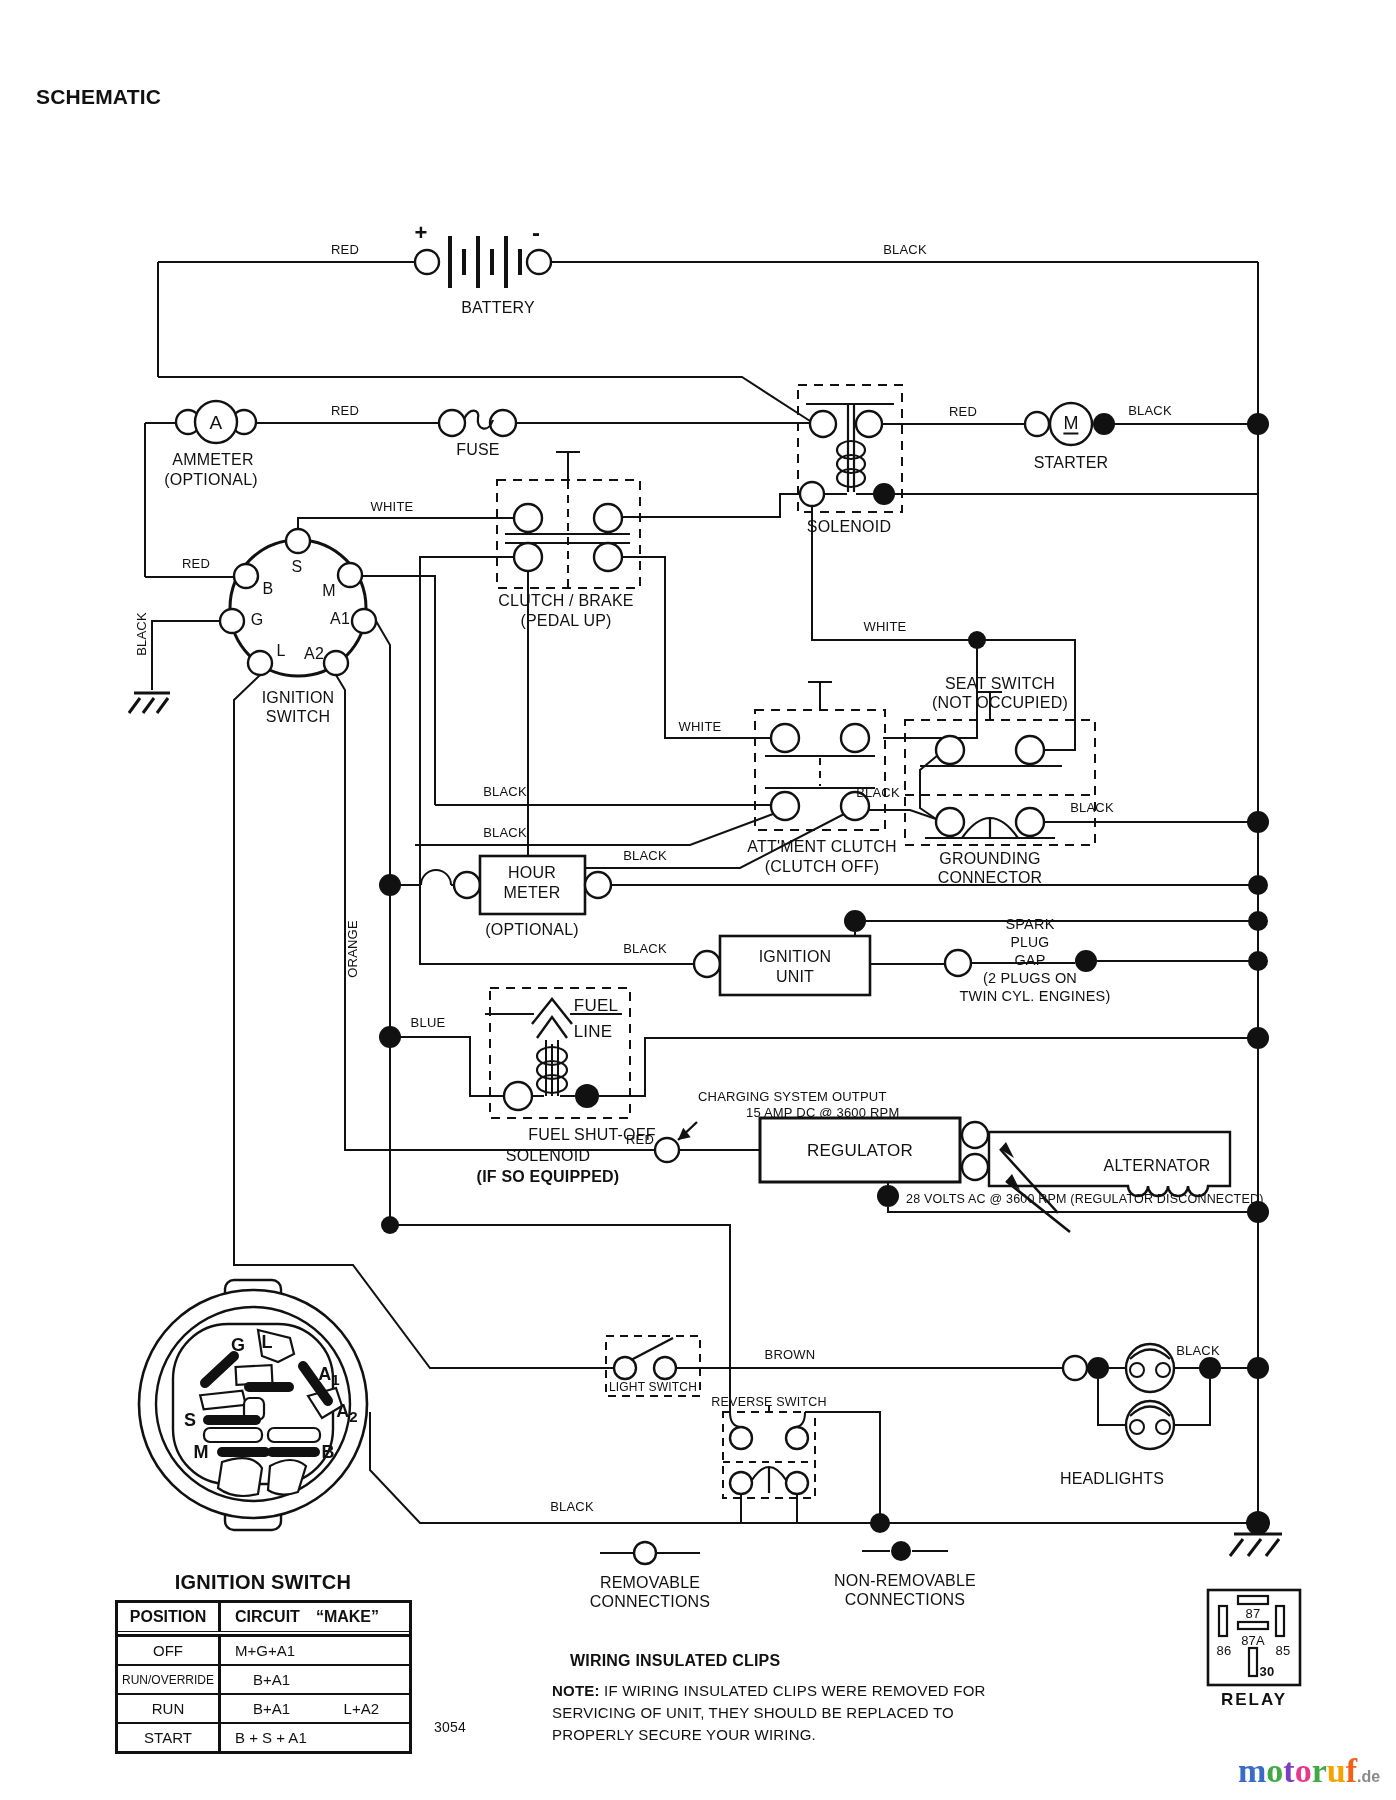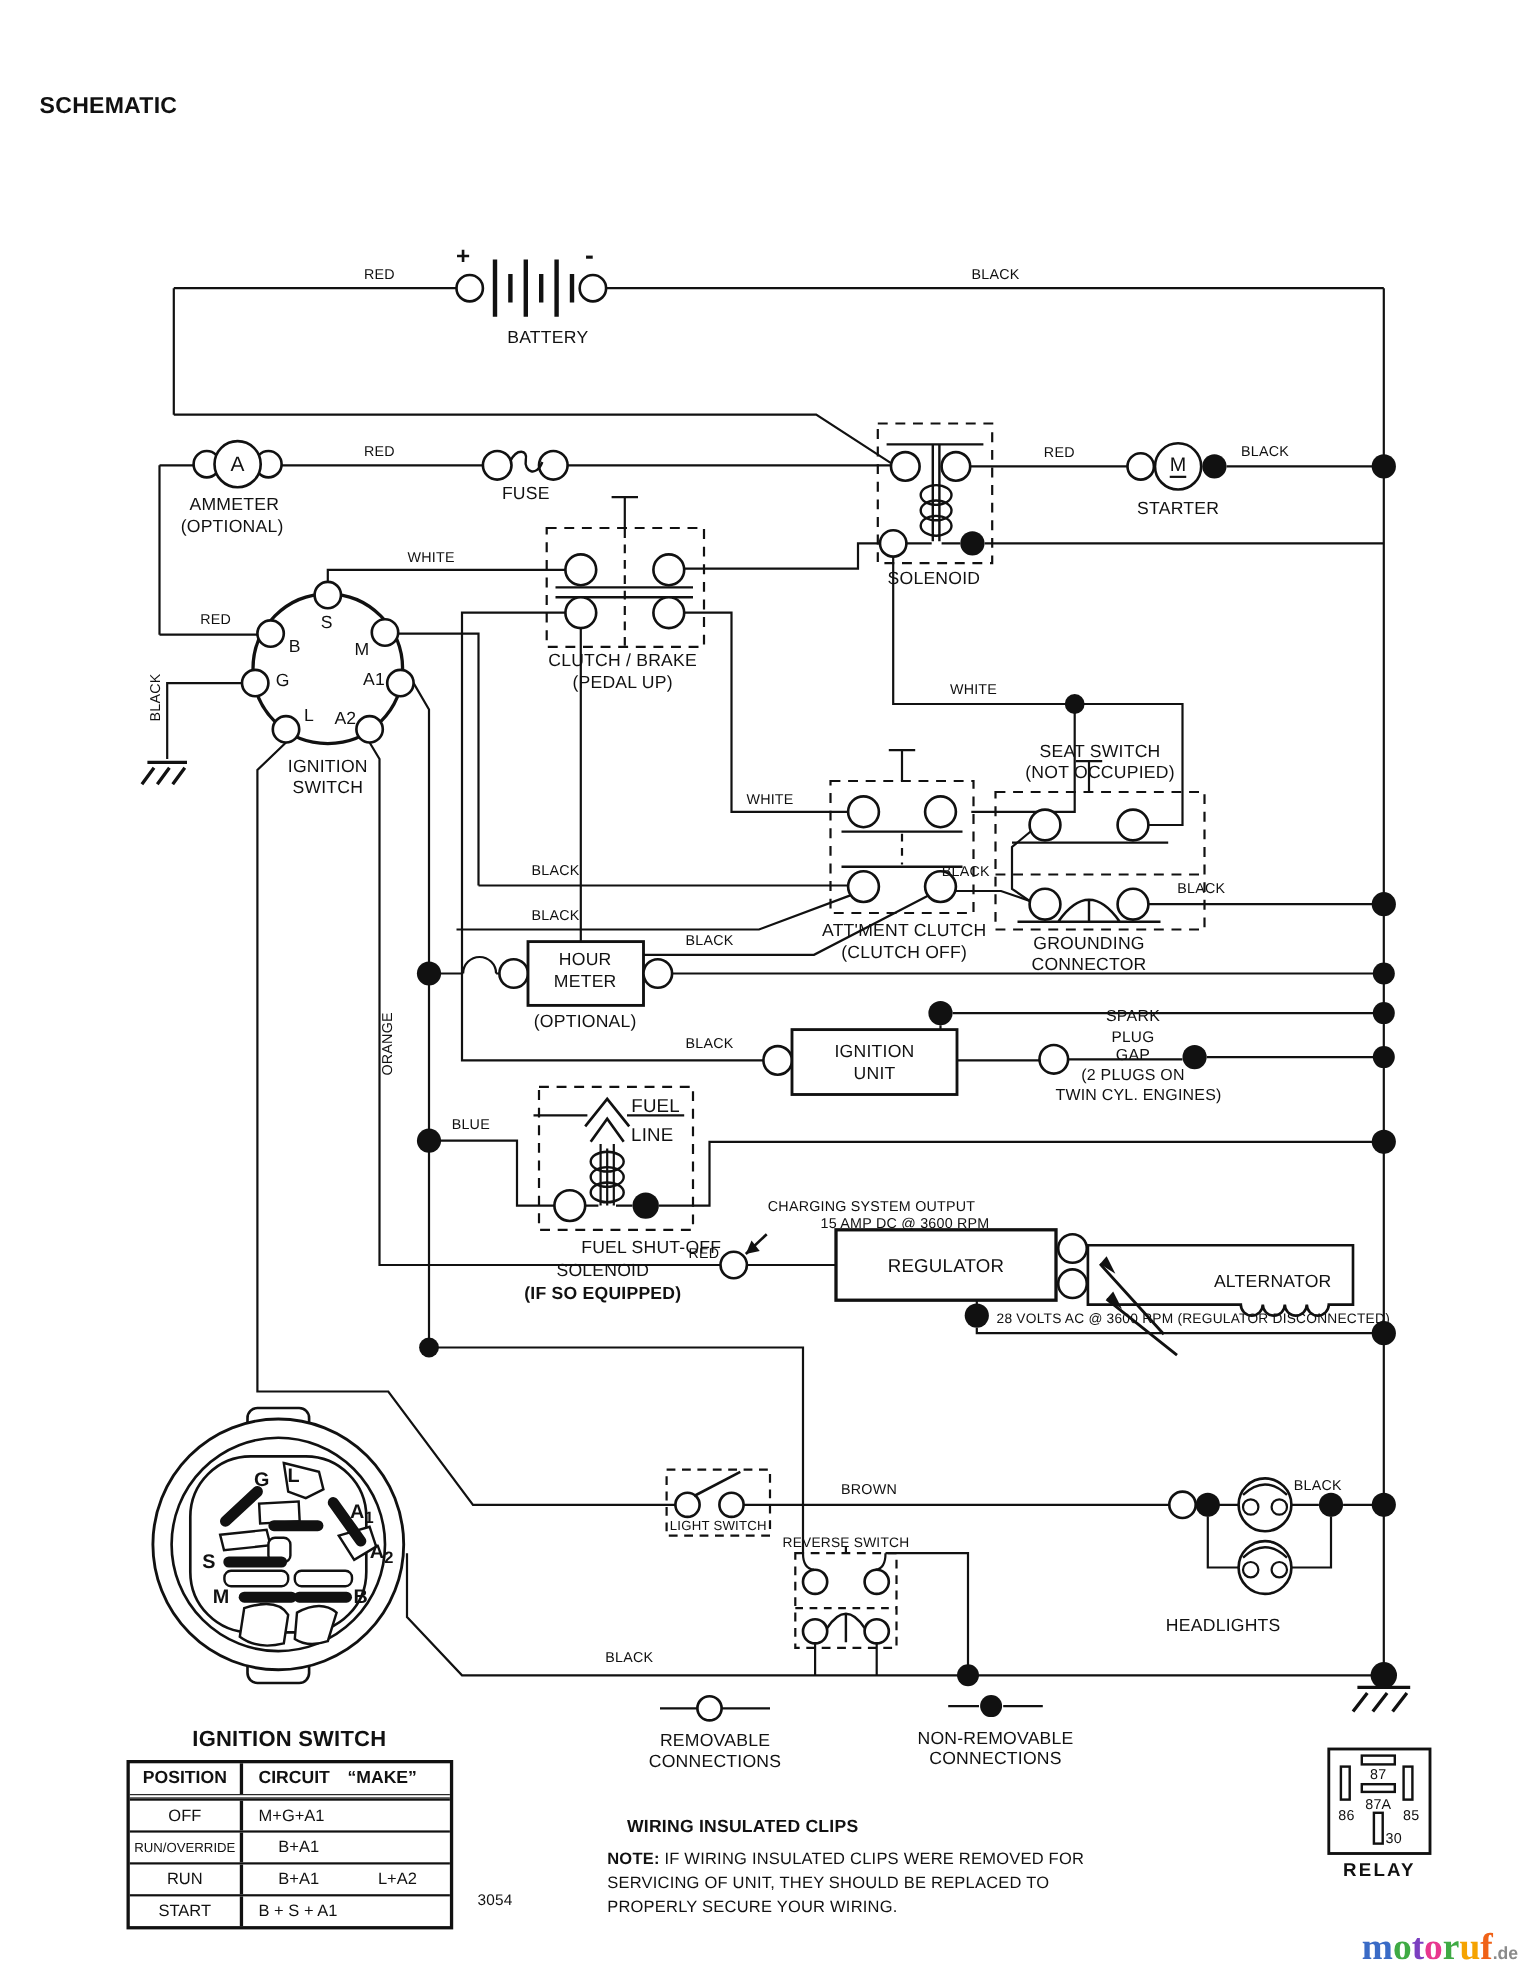--- a/index.html
+++ b/index.html
@@ -403,21 +403,21 @@
 <div class="lb la" style="left:698px;top:1112px;margin-left:48px;">15 AMP DC @ 3600 RPM</div>
 <div class="lb la" style="left:906px;top:1199px;font-size:12.5px;">28 VOLTS AC @ 3600 RPM (REGULATOR DISCONNECTED)</div>
 <div class="lb" style="left:653px;top:1387px;font-size:12px;">LIGHT SWITCH</div>
 <div class="lb small" style="left:769px;top:1402px;">REVERSE SWITCH</div>
 <div class="lb comp" style="left:1112px;top:1479px;">HEADLIGHTS</div>
 
 <div class="lb pin" style="left:1253px;top:1613px;">87</div>
 <div class="lb pin" style="left:1253px;top:1640px;">87A</div>
 <div class="lb pin" style="left:1224px;top:1650px;">86</div>
 <div class="lb pin" style="left:1283px;top:1650px;">85</div>
-<div class="lb pin" style="left:1267px;top:1671px;">30</div>
+<div class="lb pin" style="left:1267px;top:1671px;font-weight:bold;">30</div>
 <div class="lb b" style="left:1254px;top:1700px;font-size:17px;letter-spacing:2px;">RELAY</div>
 
 <div class="lb conn-letter" style="left:238px;top:1345px;">G</div>
 <div class="lb conn-letter" style="left:267px;top:1342px;">L</div>
 <div class="lb conn-letter" style="left:329px;top:1376px;"><span>A</span><sub>1</sub></div>
 <div class="lb conn-letter" style="left:347px;top:1413px;"><span>A</span><sub>2</sub></div>
 <div class="lb conn-letter" style="left:190px;top:1420px;">S</div>
 <div class="lb conn-letter" style="left:201px;top:1452px;">M</div>
 <div class="lb conn-letter" style="left:328px;top:1452px;">B</div>
 <div class="lb b" style="left:263px;top:1582px;font-size:20px;">IGNITION SWITCH</div>

